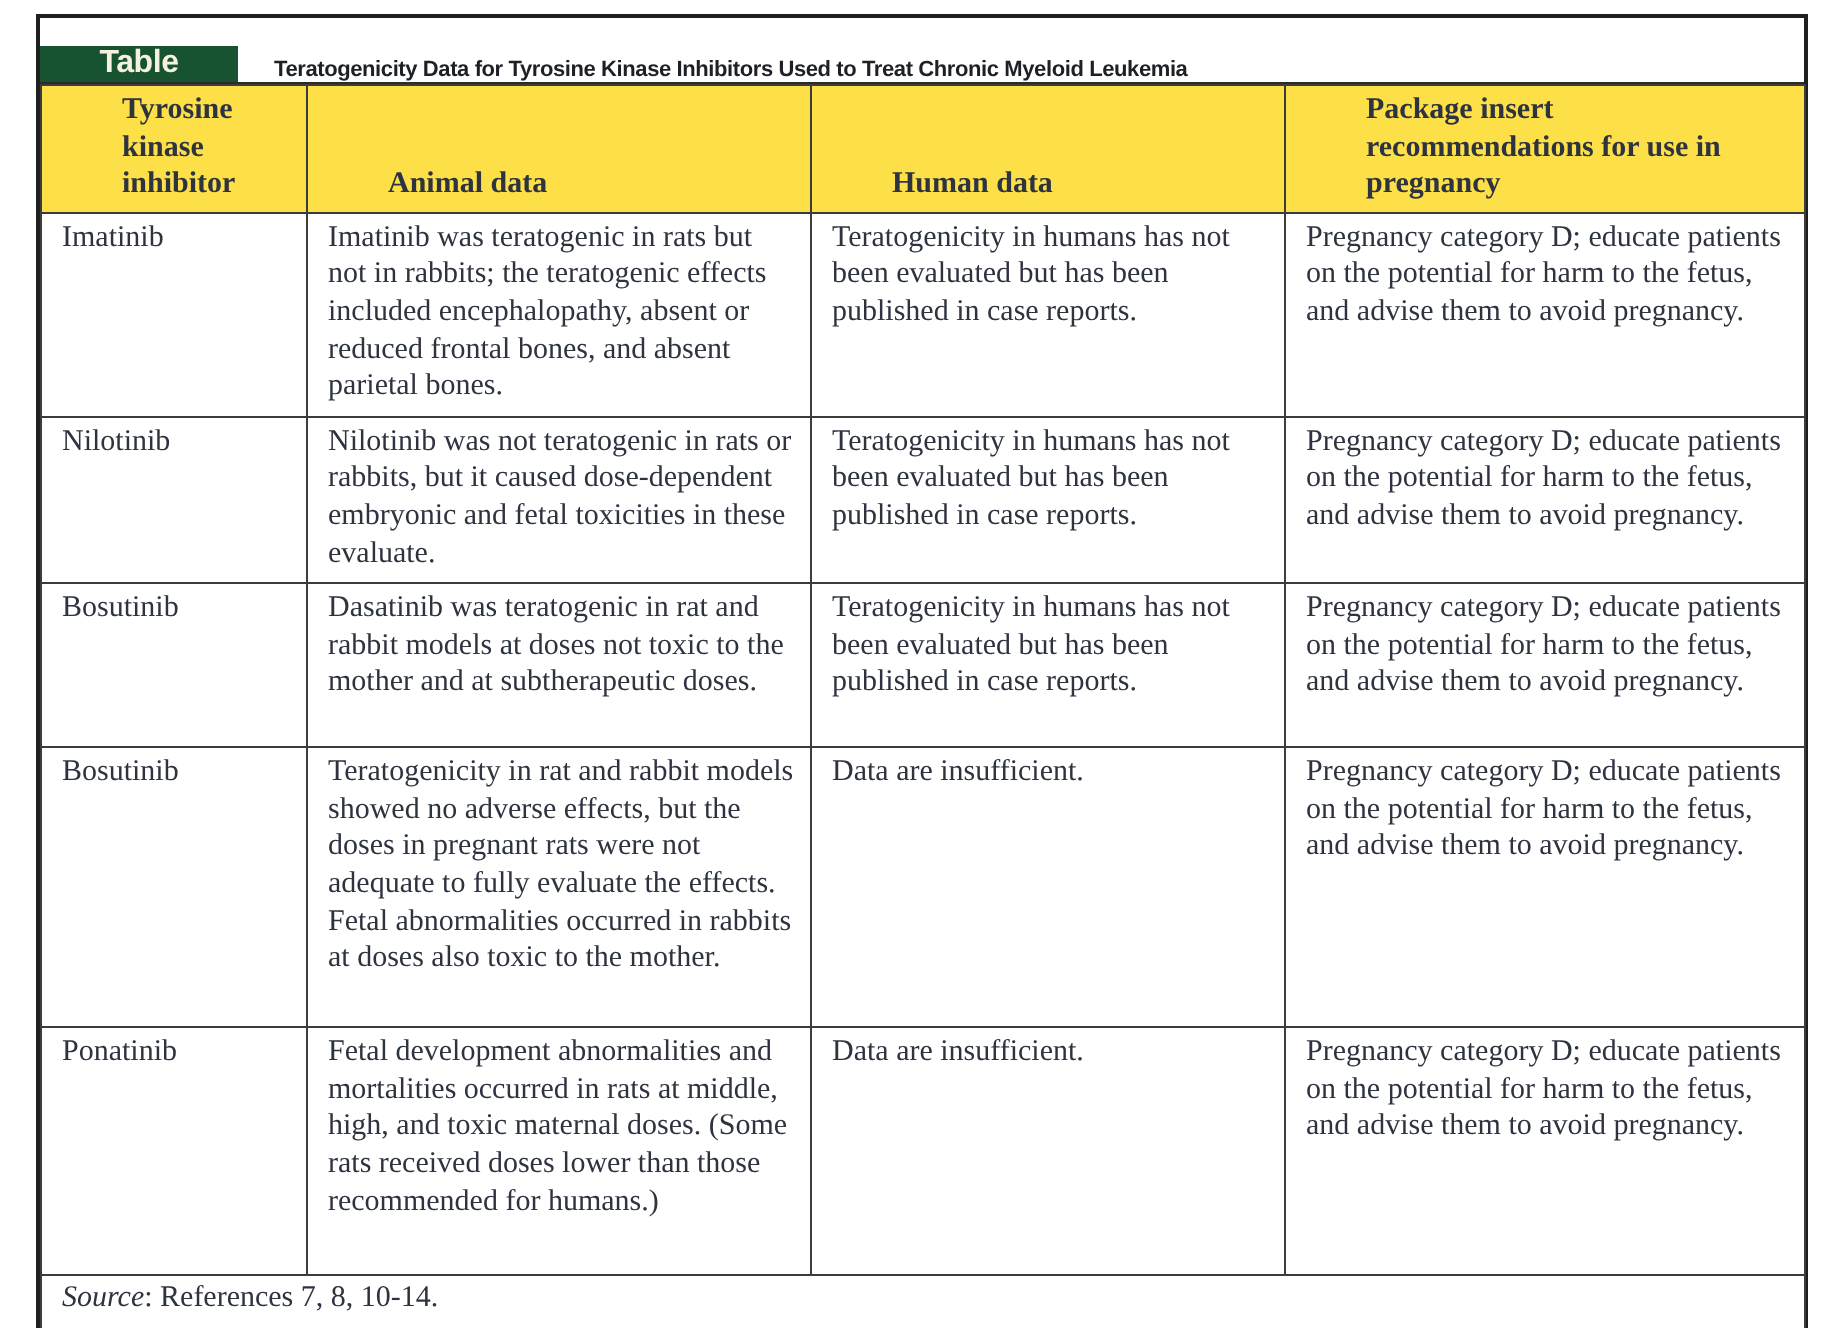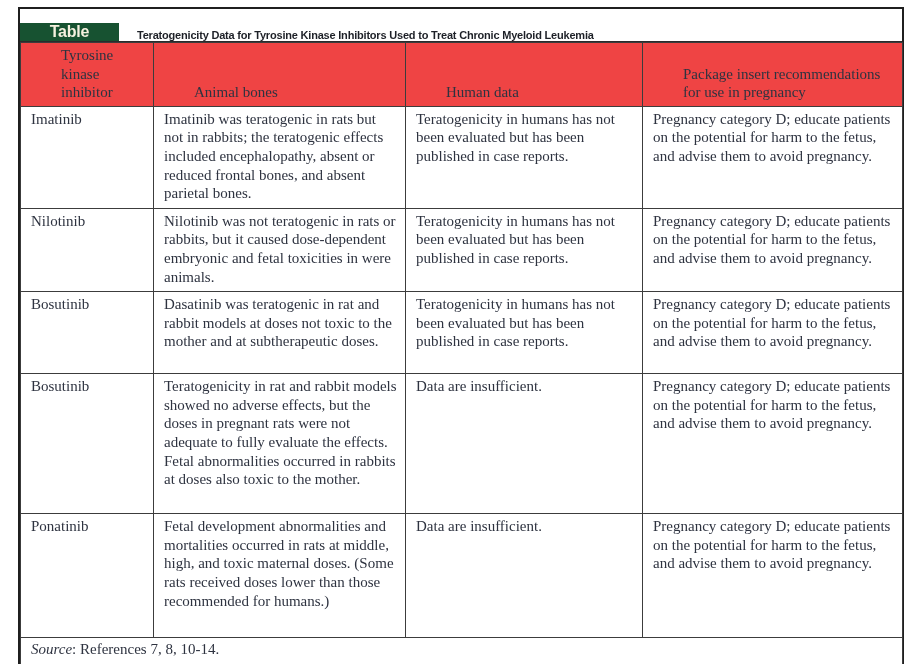--- a/index.html
+++ b/index.html
@@ -69,22 +69,22 @@
     color: #2e3340;
   }
   table.data th, table.data td {
     border: 1px solid #3c3c3c;
     padding: 3px 8px 5px 10px;
     text-align: left;
     font-weight: normal;
     box-sizing: border-box;
   }
   tr.header-row th {
-    background: #ef4444;
-    font-weight: normal;
+    background: #fde047;
+    font-weight: bold;
     vertical-align: bottom;
     padding-bottom: 4px;
     height: 53px;
     padding-left: 40px;
   }
   table.data td { vertical-align: top; }
   tr.r-imatinib  { height: 100px; }
   tr.r-nilotinib { height: 83px;  }
   tr.r-dasatinib { height: 82px;  }
   tr.r-bosutinib { height: 140px; }
@@ -111,35 +111,35 @@
     <table class="data">
       <colgroup>
         <col style="width:133px">
         <col style="width:252px">
         <col style="width:237px">
         <col style="width:260px">
       </colgroup>
       <thead>
         <tr class="header-row">
           <th>Tyrosine kinase inhibitor</th>
-          <th>Animal bones</th>
+          <th>Animal data</th>
           <th>Human data</th>
           <th>Package insert recommendations for use in pregnancy</th>
         </tr>
       </thead>
       <tbody>
         <tr class="r-imatinib">
           <td>Imatinib</td>
           <td>Imatinib was teratogenic in rats but not in rabbits; the teratogenic effects included encephalopathy, absent or reduced frontal bones, and absent parietal bones.</td>
           <td>Teratogenicity in humans has not been evaluated but has been published in case reports.</td>
           <td>Pregnancy category D; educate patients on the potential for harm to the fetus, and advise them to avoid pregnancy.</td>
         </tr>
         <tr class="r-nilotinib">
           <td>Nilotinib</td>
-          <td>Nilotinib was not teratogenic in rats or rabbits, but it caused dose-dependent embryonic and fetal toxicities in were animals.</td>
+          <td>Nilotinib was not teratogenic in rats or rabbits, but it caused dose-dependent embryonic and fetal toxicities in these evaluate.</td>
           <td>Teratogenicity in humans has not been evaluated but has been published in case reports.</td>
           <td>Pregnancy category D; educate patients on the potential for harm to the fetus, and advise them to avoid pregnancy.</td>
         </tr>
         <tr class="r-dasatinib">
           <td>Bosutinib</td>
           <td>Dasatinib was teratogenic in rat and rabbit models at doses not toxic to the mother and at subtherapeutic doses.</td>
           <td>Teratogenicity in humans has not been evaluated but has been published in case reports.</td>
           <td>Pregnancy category D; educate patients on the potential for harm to the fetus, and advise them to avoid pregnancy.</td>
         </tr>
         <tr class="r-bosutinib">

